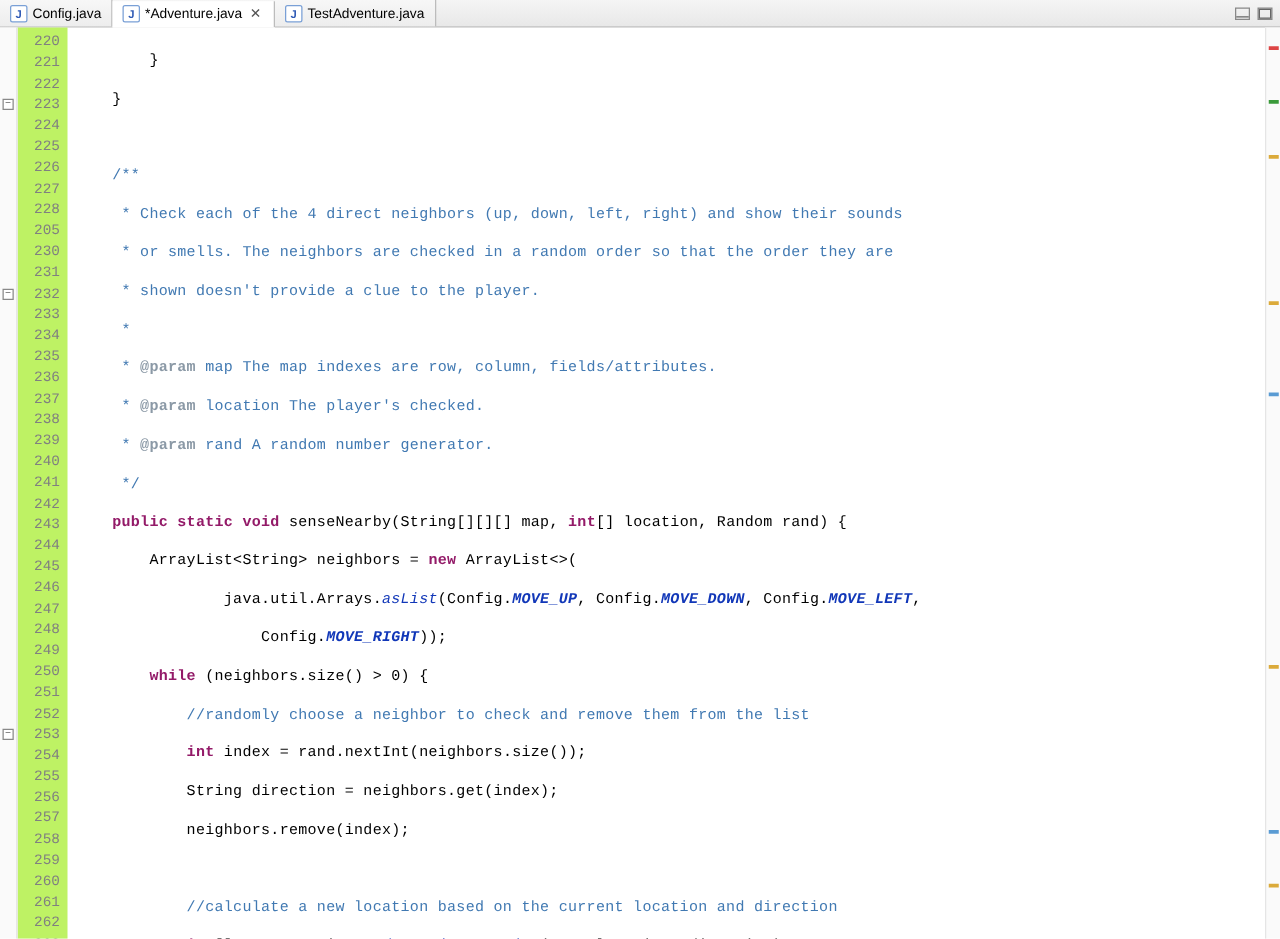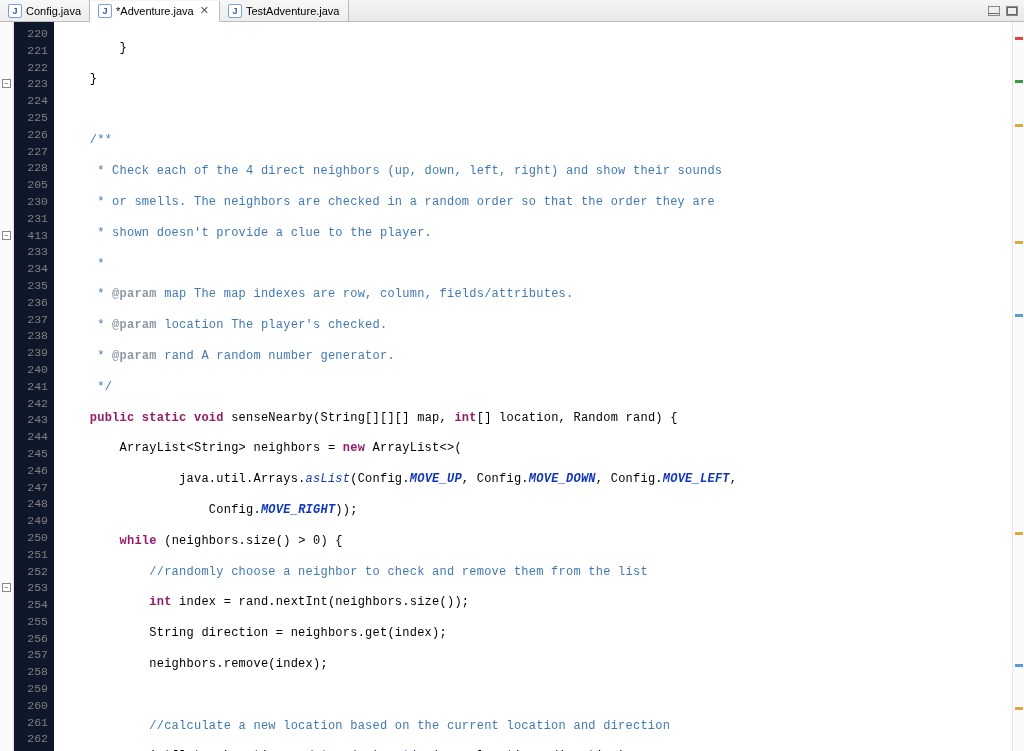--- a/index.html
+++ b/index.html
@@ -67,21 +67,21 @@
     cursor: pointer;
   }
   .winctrl.min::after { content:''; display:block; border-bottom:1px solid #666; margin-top:6px;}
   .winctrl.max::after { content:''; display:block; border:1px solid #666; height:6px; margin:0px;}
   .editor-wrap {
     display: flex;
     height: calc(100% - 22px);
   }
   .gutter {
     width: 40px;
-    background: #0f172a;
+    background: #bef264;
     border-right: 0px solid #eee;
     padding-top: 4px;
     flex-shrink: 0;
   }
   .ruler {
     width: 14px;
     border-right: 1px solid #e0e0e0;
     background: #fafafa;
     position: relative;
     flex-shrink: 0;
@@ -165,21 +165,21 @@
       <div class="ln">222</div>
       <div class="ln">223</div>
       <div class="ln">224</div>
       <div class="ln">225</div>
       <div class="ln">226</div>
       <div class="ln">227</div>
       <div class="ln">228</div>
       <div class="ln">205</div>
       <div class="ln">230</div>
       <div class="ln">231</div>
-      <div class="ln">413</div>
+      <div class="ln">232</div>
       <div class="ln">233</div>
       <div class="ln">234</div>
       <div class="ln">235</div>
       <div class="ln">236</div>
       <div class="ln">237</div>
       <div class="ln">238</div>
       <div class="ln">239</div>
       <div class="ln">240</div>
       <div class="ln">241</div>
       <div class="ln">242</div>

